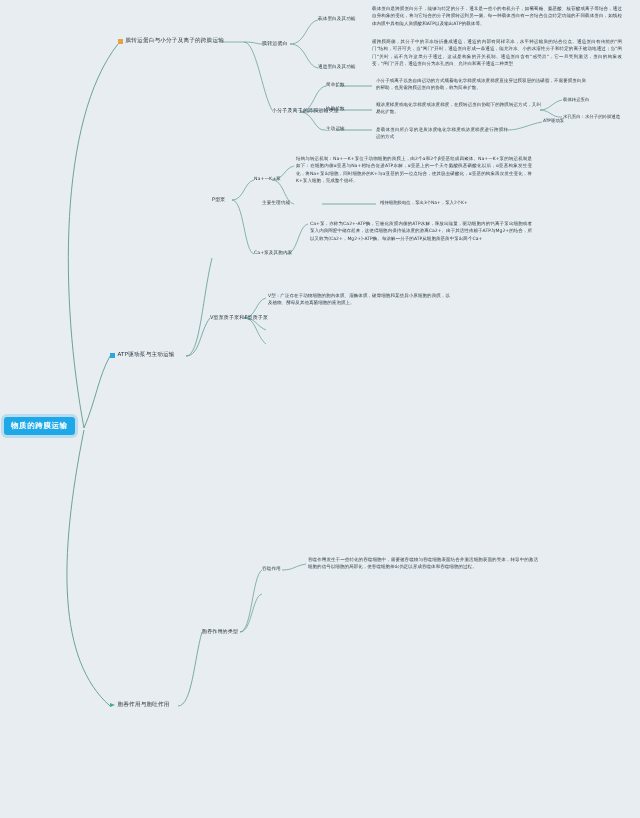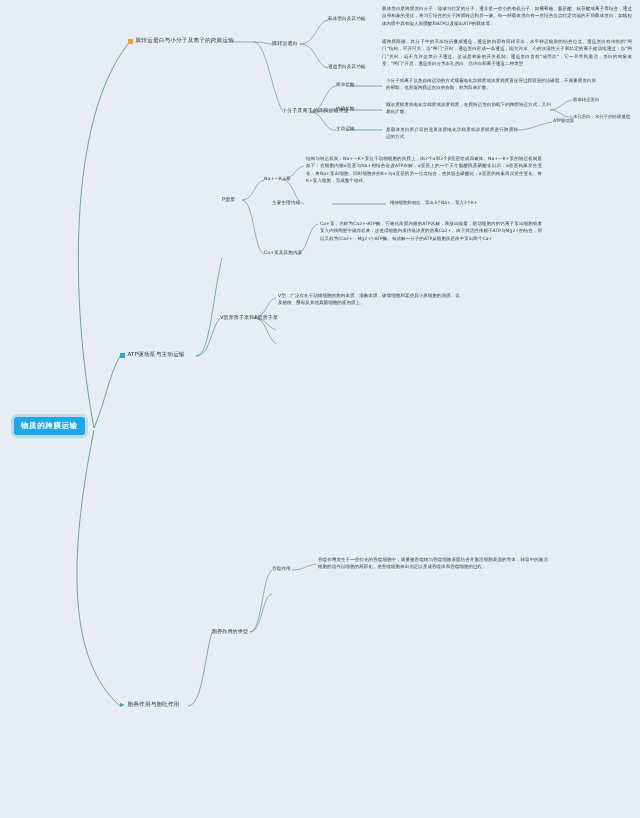--- a/index.html
+++ b/index.html
@@ -2,21 +2,21 @@
 <html><head>
 <meta charset="utf-8">
 <style>
   html,body{margin:0;padding:0;}
   body{
     width:640px;height:818px;
     background:#e8edf1;
     font-family:"DejaVu Sans","Liberation Sans",sans-serif;
     overflow:hidden;position:relative;
   }
-  #canvas{position:absolute;left:10px;top:0;width:564px;height:818px;padding-left:8px;}
+  #canvas{position:absolute;left:0;top:0;width:564px;height:818px;padding-left:8px;}
   svg.links{position:absolute;left:0;top:0;width:640px;height:818px;pointer-events:none;}
   .node{position:absolute;box-sizing:border-box;}
 
   
   .root{
     left:4px;top:417px;
     background:#1ea8e8;
     color:#fff;
     font-size:7.5px;font-weight:bold;
     padding:4px 7px;

